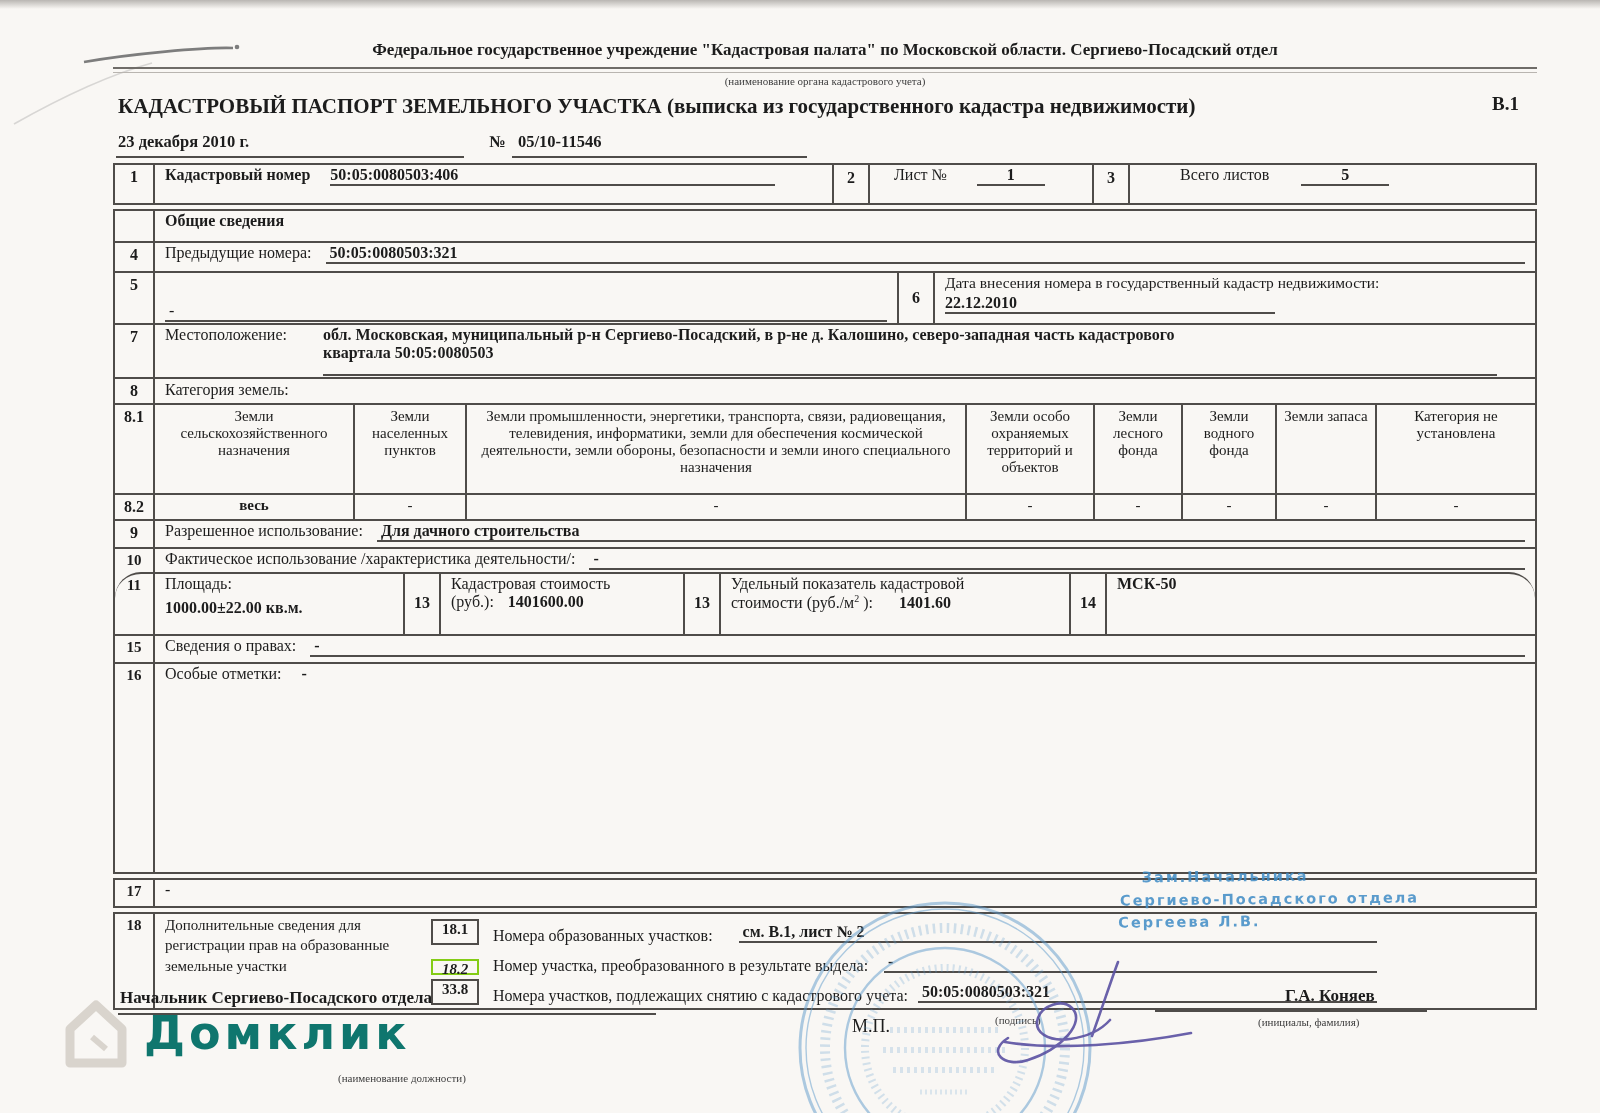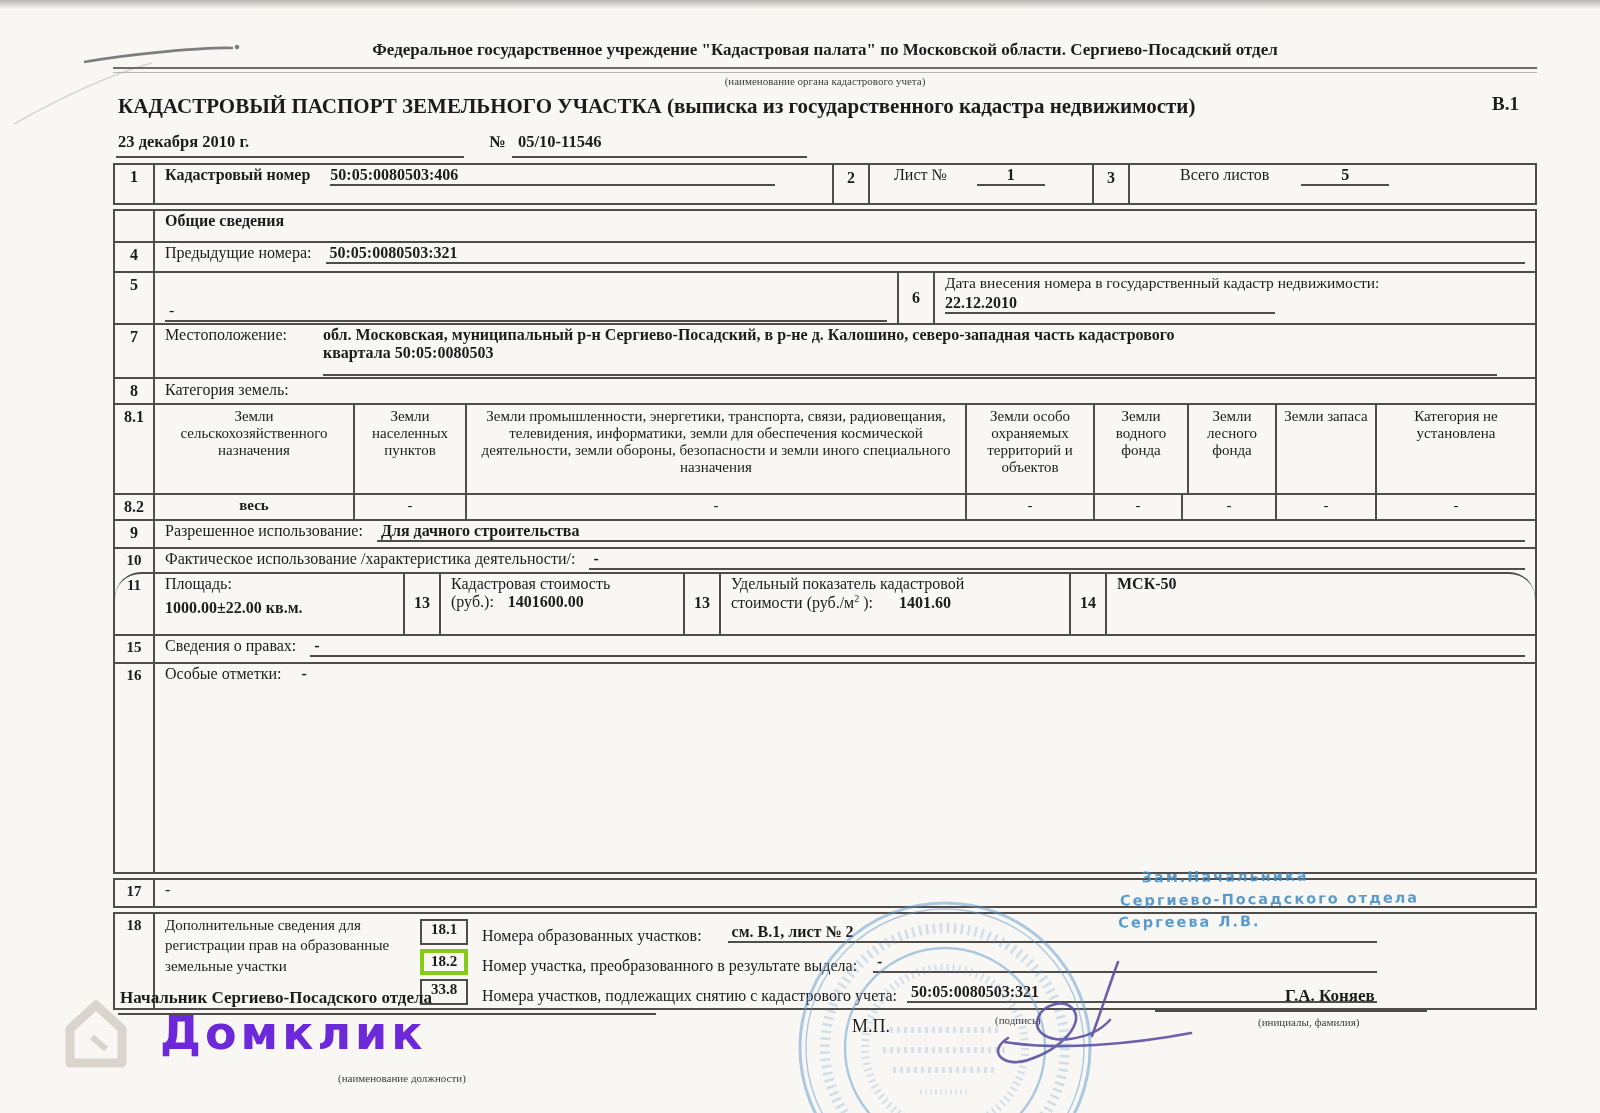--- a/index.html
+++ b/index.html
@@ -26,21 +26,21 @@
   .c81{border-left:2px solid #4f4c49;box-sizing:border-box;text-align:center;font-size:15px;
        padding:3px 4px;display:flex;justify-content:center;}
   .c81.nb{border-left:none;}
   .ulbar{position:absolute;height:2px;background:#4f4c49;z-index:2;}
   .hdr-caption{width:1424px;left:113px;text-align:center;}
   .stampTxt{font-family:"DejaVu Sans","Liberation Sans",sans-serif;font-weight:bold;
             color:#3f8cc6;opacity:.85;letter-spacing:2px;font-size:14.5px;white-space:nowrap;}
   .wm-avito{font-family:"DejaVu Sans","Liberation Sans",sans-serif;font-weight:bold;
             font-size:390px;line-height:1;letter-spacing:18px;color:rgba(125,112,96,0.05);
             text-align:center;width:1320px;}
-  .wm-dk{display:flex;align-items:center;gap:28px;color:#6d28d9;}
+  .wm-dk{display:flex;align-items:center;gap:12px;color:#0f766e;}
   .wm-dk span{font-family:"DejaVu Sans","Liberation Sans",sans-serif;font-weight:bold;font-size:46px;letter-spacing:4px;}
 </style>
 </head>
 <body>
 
 <div class="page">
 
   <div class="abs z0" style="left:0;top:0;width:1600px;height:9px;background:linear-gradient(to bottom, rgba(90,85,80,.4), rgba(90,85,80,0));"></div>
   <svg class="abs z0" style="left:0;top:0;" width="320" height="150" viewBox="0 0 320 150">
     <path d="M84 62 C130 54 205 47 233 48" stroke="#7d7d7d" stroke-width="2.6" fill="none"></path>
@@ -126,22 +126,22 @@
       <div class="row" style="height:26px;">
         <div class="num">8</div>
         <div class="cell grow" style="padding-top:2px;">Категория земель:</div>
       </div>
       <div class="row" style="height:90px;">
         <div class="num">8.1</div>
         <div class="c81 nb" style="flex:0 0 198px;">Земли сельскохозяйственного назначения</div>
         <div class="c81" style="flex:0 0 112px;">Земли населенных пунктов</div>
         <div class="c81" style="flex:0 0 500px;">Земли промышленности, энергетики, транспорта, связи, радиовещания, телевидения, информатики, земли для обеспечения космической деятельности, земли обороны, безопасности и земли иного специального назначения</div>
         <div class="c81" style="flex:0 0 128px;">Земли особо охраняемых территорий и объектов</div>
+        <div class="c81" style="flex:0 0 88px;">Земли лесного фонда</div>
         <div class="c81" style="flex:0 0 94px;">Земли водного фонда</div>
-        <div class="c81" style="flex:0 0 88px;">Земли лесного фонда</div>
         <div class="c81" style="flex:0 0 100px;">Земли запаса</div>
         <div class="c81" style="flex:1;">Категория не установлена</div>
       </div>
       <div class="row" style="height:26px;">
         <div class="num">8.2</div>
         <div class="c81 nb bold" style="flex:0 0 198px;padding-top:2px;">весь</div>
         <div class="c81" style="flex:0 0 112px;padding-top:2px;">-</div>
         <div class="c81" style="flex:0 0 500px;padding-top:2px;">-</div>
         <div class="c81" style="flex:0 0 128px;padding-top:2px;">-</div>
         <div class="c81" style="flex:0 0 88px;padding-top:2px;">-</div>
@@ -204,28 +204,28 @@
       <div class="row first" style="height:26px;">
         <div class="num" style="font-size:15px;">17</div>
         <div class="cell grow">-</div>
       </div>
     </div>
 
     <div class="section">
       <div class="row first" style="height:94px;">
         <div class="num" style="font-size:15px;">18</div>
         <div class="cell" style="flex:0 0 265px;font-size:15px;line-height:1.35;">Дополнительные сведения для регистрации прав на образованные земельные участки</div>
-        <div style="flex:1;padding:1px 18px 0 0;">
+        <div style="flex:1;padding:1px 18px 0 0;margin-left:11px;">
           <div style="display:flex;align-items:flex-end;height:30px;">
             <div style="flex:0 0 48px;border:2px solid #4f4c49;text-align:center;font-weight:bold;font-size:15px;height:26px;box-sizing:border-box;">18.1</div>
             <span style="margin-left:14px;">Номера образованных участков:</span>
             <span class="bold" style="flex:1;border-bottom:2px solid #4f4c49;margin:0 140px 2px 26px;padding-left:4px;">см. В.1, лист № 2</span>
           </div>
           <div style="display:flex;align-items:flex-end;height:30px;">
-            <div style="flex:0 0 48px;border:4px solid #84cc16;text-align:center;font-weight:bold;font-size:15px;height:26px;box-sizing:border-box;">18.2</div>
+            <div style="flex:0 0 48px;border:2px solid #84cc16;text-align:center;font-weight:bold;font-size:15px;height:16px;box-sizing:border-box;font-style:italic;">18.2</div>
             <span style="margin-left:14px;">Номер участка, преобразованного в результате выдела:</span>
             <span class="bold" style="flex:1;border-bottom:2px solid #4f4c49;margin:0 140px 2px 16px;padding-left:4px;">-</span>
           </div>
           <div style="display:flex;align-items:flex-end;height:30px;">
             <div style="flex:0 0 48px;border:2px solid #4f4c49;text-align:center;font-weight:bold;font-size:15px;height:26px;box-sizing:border-box;">33.8</div>
             <span style="margin-left:14px;">Номера участков, подлежащих снятию с кадастрового учета:</span>
             <span class="bold" style="flex:1;border-bottom:2px solid #4f4c49;margin:0 140px 2px 10px;padding-left:4px;">50:05:0080503:321</span>
           </div>
         </div>
       </div>

